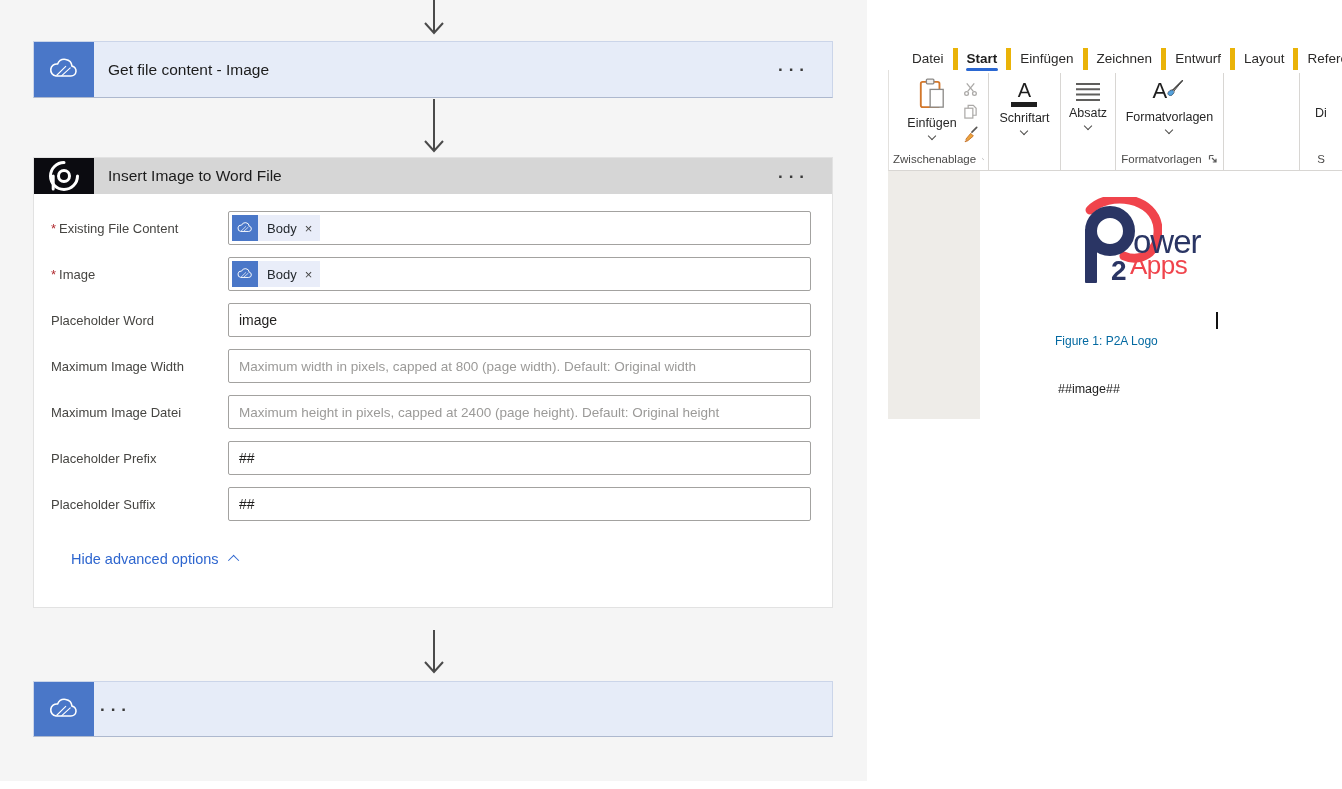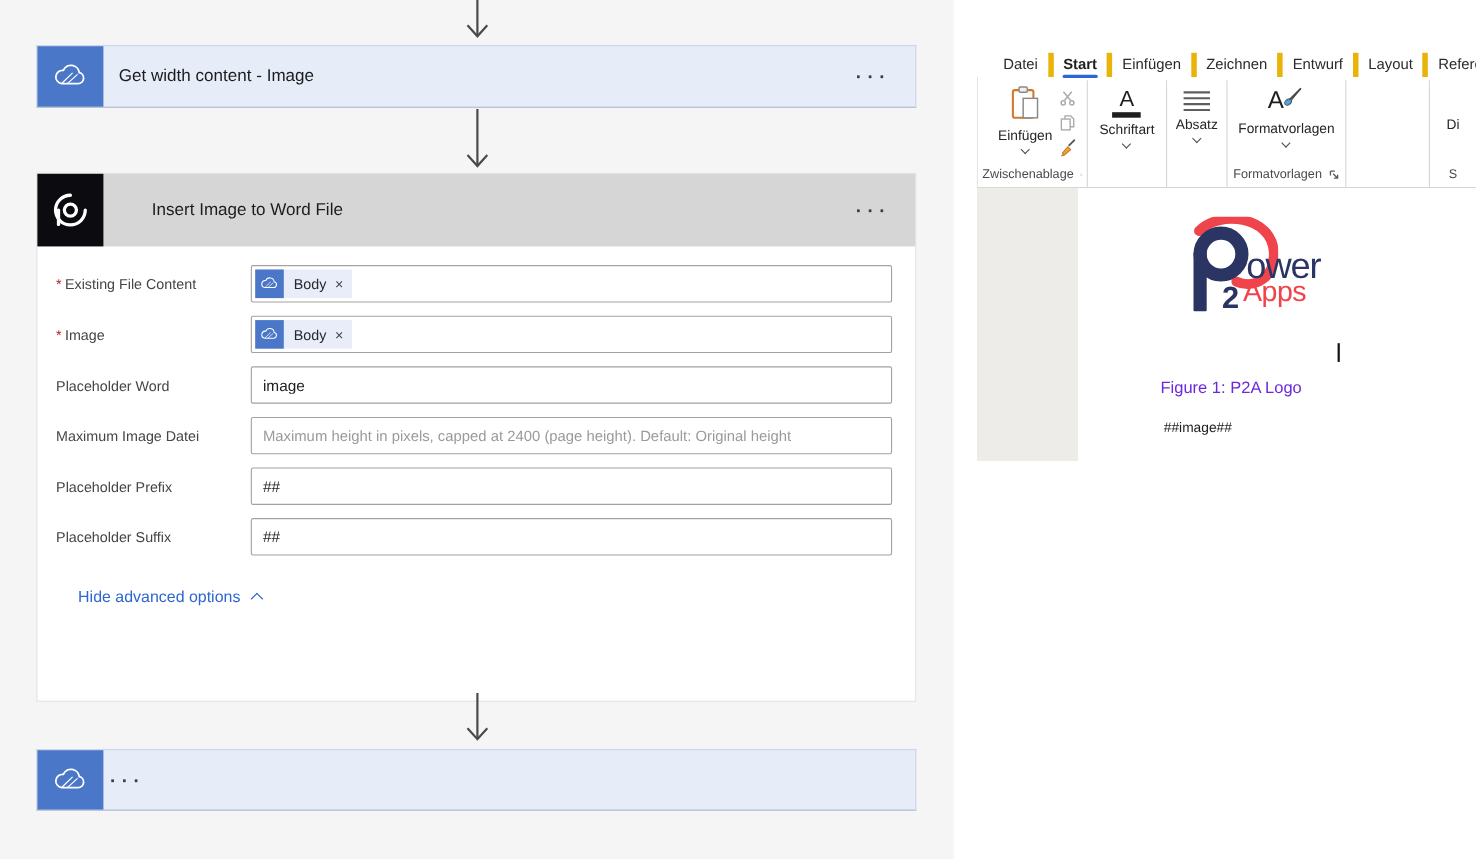--- a/index.html
+++ b/index.html
@@ -19,21 +19,21 @@
   .block-icon.onedrive { background:var(--onedrive-blue,#4A77C8); }
   .block-icon.p2a { background:#0B0B10; }
   .block-title { flex:1; display:flex; align-items:center; padding-left:14px;
     font-size:15.5px; color:#1C1C1C; }
   .ellipsis-btn { align-self:center; margin-right:16px; padding:4px 6px;
     font-size:17px; font-weight:700; letter-spacing:5px; color:#3A3A3A;
     cursor:pointer; line-height:1; }
 
   .action-card { position:absolute; left:33px; top:157px; width:800px;
     background:#fff; border:1px solid #E2E2E2; }
-  .card-header { display:flex; height:66px; background:var(--header-gray,#D6D6D6); cursor:pointer;gap:30px; }
+  .card-header { display:flex; height:36px; background:var(--header-gray,#D6D6D6); cursor:pointer; }
   .card-header .block-icon { width:60px; flex:0 0 60px; }
   .card-body { padding:17px 21px 20px 17px; height:413px; }
   .frow { display:grid; grid-template-columns:177px 1fr; align-items:center;
     margin-bottom:12px; }
   .flabel { font-size:13px; color:#464542; padding-right:6px; }
   .req { color:#B02A30; margin-right:3px; }
   .tinput, .tokenbox { width:100%; height:34px; border:1px solid #A3A2A0;
     border-radius:2px; background:#fff; font-size:14px; color:#201F1E;
     font-family:"Liberation Sans","DejaVu Sans",sans-serif; }
   .tinput { padding:0 10px; outline:none; }
@@ -89,21 +89,21 @@
   .logo { position:absolute; left:98px; top:26px; width:140px; height:104px; }
   .logo svg { position:absolute; left:0; top:0; }
   .logo .t-ower { position:absolute; left:55px; top:26px; font-size:33px;
     color:var(--logo-navy,#2A3564); letter-spacing:-1px; }
   .logo .t-two  { position:absolute; left:33px; top:58px; font-size:28px; font-weight:700;
     color:var(--logo-navy,#2A3564); }
   .logo .t-apps { position:absolute; left:52px; top:53px; font-size:26px;
     color:var(--logo-red,#F0444C); letter-spacing:-0.5px; }
   .cursor-bar { position:absolute; left:236px; top:141px; width:1.5px; height:17px;
     background:#111; }
-  .doc-caption { position:absolute; left:75px; top:173px; font-size:15px; color:#6d28d9; }
+  .doc-caption { position:absolute; left:75px; top:163px; font-size:12px; color:#0369a1; }
   .doc-ph { position:absolute; left:78px; top:211px; font-size:12.5px; color:#1D1D1D; }
 </style>
 </head>
 <body>
 
 <div class="stage">
 
   <div class="flow-panel">
 
     <svg class="flow-arrow" style="top:0" width="26" height="38" viewBox="0 0 26 38">
@@ -111,21 +111,21 @@
       <path d="M4 23 L13 33 L22 23" fill="none" stroke="#4A4A4A" stroke-width="2"></path>
     </svg>
 
     <div class="block" style="top:41px">
       <div class="block-icon onedrive">
         <svg width="34" height="25" viewBox="0 0 34 25">
           <path d="M9 19 h15 a5 5 0 0 0 1 -9.9 A7.5 7.5 0 0 0 10.6 7 A6 6 0 0 0 9 19 Z" fill="none" stroke="#fff" stroke-width="1.6" stroke-linejoin="round"></path>
           <path d="M9.5 18.5 L19 9.2 M14.5 18.8 L23.5 10.6" stroke="#fff" stroke-width="1.1" fill="none"></path>
         </svg>
       </div>
-      <div class="block-title">Get width content - Image</div>
+      <div class="block-title">Get file content - Image</div>
       <div class="ellipsis-btn">···</div>
     </div>
 
     <svg class="flow-arrow" style="top:99px" width="26" height="57" viewBox="0 0 26 57">
       <line x1="13" y1="0" x2="13" y2="51" stroke="#4A4A4A" stroke-width="2"></line>
       <path d="M4 42 L13 52 L22 42" fill="none" stroke="#4A4A4A" stroke-width="2"></path>
     </svg>
 
     <div class="action-card">
       <div class="card-header">
@@ -172,20 +172,24 @@
               <span class="chip-x">×</span>
             </span>
           </div>
         </div>
 
         <div class="frow">
           <div class="flabel">Placeholder Word</div>
           <input class="tinput" value="image" style="">
         </div>
 
+        <div class="frow">
+          <div class="flabel">Maximum Image Width</div>
+          <input class="tinput" placeholder="Maximum width in pixels, capped at 800 (page width). Default: Original width" style="">
+        </div>
 
         <div class="frow">
           <div class="flabel">Maximum Image Datei</div>
           <input class="tinput" placeholder="Maximum height in pixels, capped at 2400 (page height). Default: Original height" style="">
         </div>
 
         <div class="frow">
           <div class="flabel">Placeholder Prefix</div>
           <input class="tinput" value="##" style="">
         </div>

